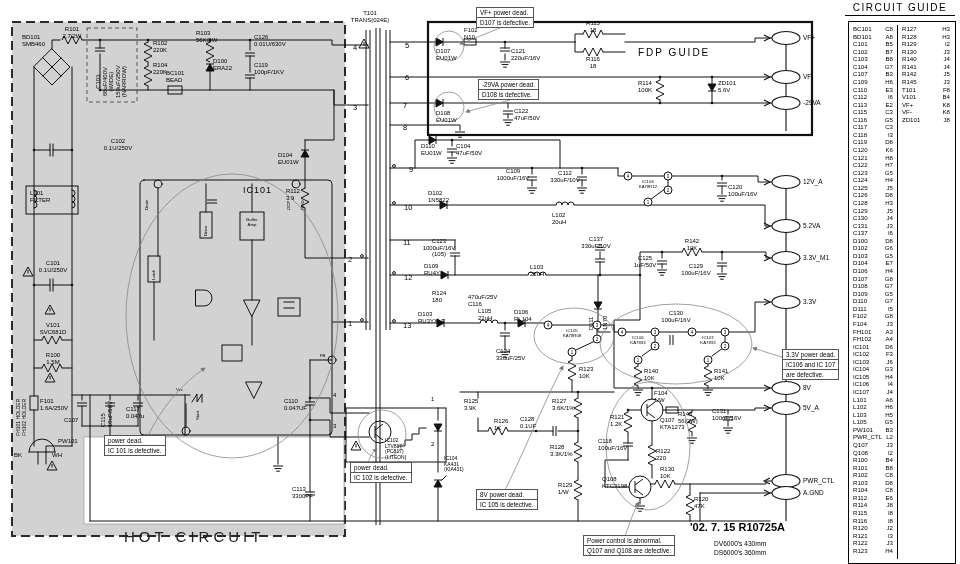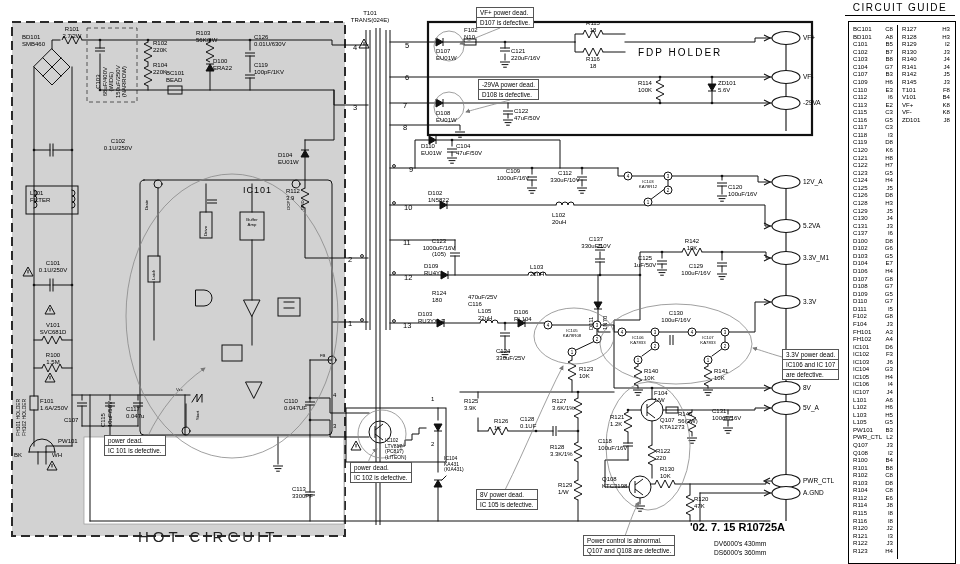--- a/index.html
+++ b/index.html
@@ -410,21 +410,21 @@
 <span class="lbl" style="left:52px;top:452px">WH</span>
 <span class="lbl" style="left:284px;top:398px">C110
 0.047UF</span>
 <span class="lbl" style="left:292px;top:486px">C113
 3300PF</span>
 <span class="lbl" style="left:278px;top:152px">D104
 EU01W</span>
 <span class="lbl" style="left:286px;top:188px">R112
 3.9</span>
 <span class="lbl f9" style="left:243px;top:186px">IC101</span>
-<span class="lbl hotT" style="left:138px;top:534px">HOT CIRCUIT</span>
+<span class="lbl hotT" style="left:124px;top:534px">HOT CIRCUIT</span>
 <span class="lbl ctr" style="left:348px;top:10px;width:44px">T101
 TRANS(024E)</span>
 
 <span class="lbl vert f45" style="left:145px;top:210px">Drain</span>
 <span class="lbl vert f45" style="left:204px;top:236px">Drive</span>
 <span class="lbl vert f45" style="left:152px;top:280px">Latch</span>
 <span class="lbl f45 ctr" style="left:241px;top:218px;width:22px">Buffer
 Amp</span>
 <span class="lbl vert f45" style="left:287px;top:210px">OCP</span>
 <span class="lbl vert f45" style="left:301px;top:210px">GND</span>
@@ -435,21 +435,21 @@
 <span class="lbl" style="left:436px;top:48px">D107
 EU01W</span>
 <span class="lbl" style="left:464px;top:27px">F102
 N10</span>
 <span class="lbl" style="left:511px;top:48px">C121
 220uF/16V</span>
 <span class="lbl" style="left:436px;top:110px">D108
 EU01W</span>
 <span class="lbl" style="left:514px;top:108px">C122
 47uF/50V</span>
-<span class="lbl fdp" style="left:638px;top:50px">FDP HOLDER</span>
+<span class="lbl fdp" style="left:638px;top:50px">FDP GUIDE</span>
 <span class="lbl ctr" style="left:582px;top:20px;width:22px">R115
 18</span>
 <span class="lbl ctr" style="left:582px;top:56px;width:22px">R116
 18</span>
 <span class="lbl" style="left:638px;top:80px">R114
 100K</span>
 <span class="lbl" style="left:718px;top:80px">ZD101
 5.6V</span>
 <span class="lbl" style="left:421px;top:143px">D110
 EU01W</span>

